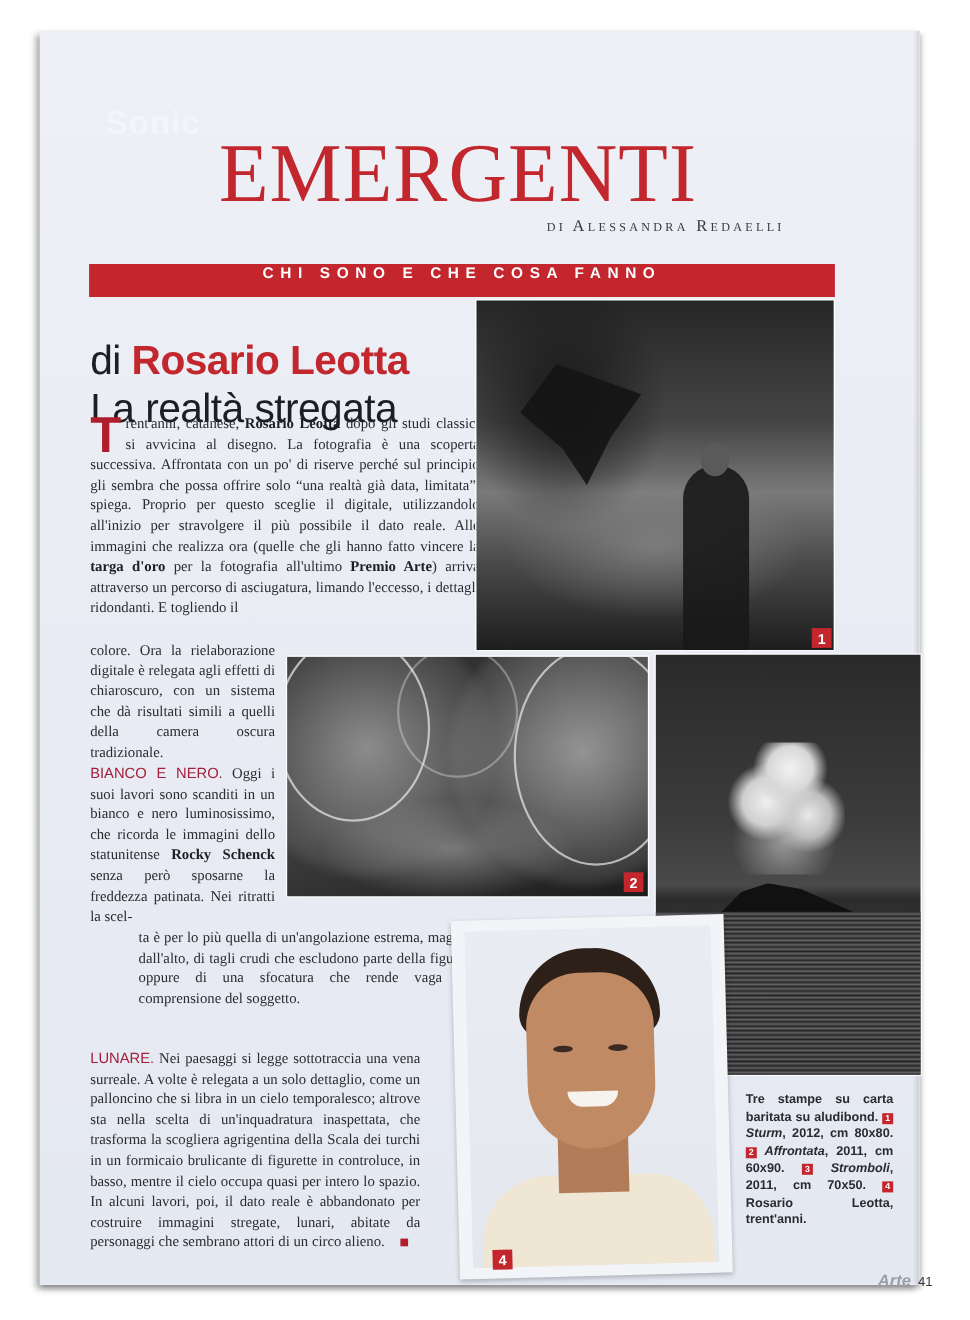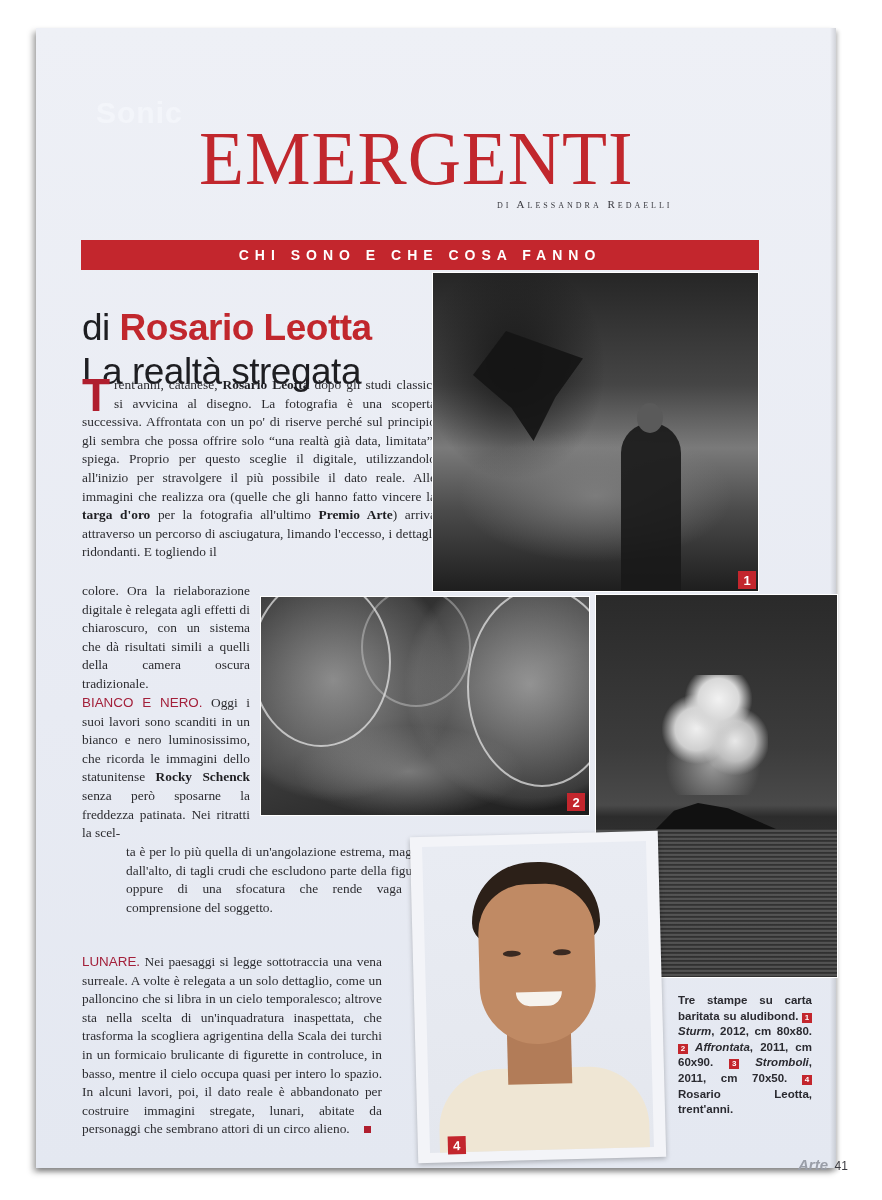--- a/index.html
+++ b/index.html
@@ -20,26 +20,26 @@
     font-weight: bold; font-size: 30px; color: #f4f6fb; opacity: 0.9; letter-spacing: 1px;
   }
 
   .section-title {
     position: absolute; left: 163px; top: 92px; font-family: "Liberation Serif", serif;
     font-size: 76px; color: #c1272d; letter-spacing: 1px; line-height: 1; white-space: nowrap;
     transform: scaleX(0.97); transform-origin: left top;
   }
   .byline {
     position: absolute; left: 461px; top: 170px; font-family: "Liberation Serif", serif;
-    font-size: 11px; letter-spacing: 3px; color: #3a3a40; font-variant: small-caps; white-space: nowrap;
+    font-size: 15px; letter-spacing: 3px; color: #3a3a40; font-variant: small-caps; white-space: nowrap;
   }
 
   .banner {
     position: absolute; left: 45px; top: 212px; width: 678px; height: 30px;
-    background: #c3262d; display: flex; align-items: center; justify-content: center;
+    background: #c3262d; display: flex; align-items: flex-start; justify-content: center;
   }
   .banner span {
     font-family: "Liberation Sans", sans-serif; font-weight: bold; font-size: 14px;
     color: #ffffff; letter-spacing: 6px;
   }
 
   .headline {
     position: absolute; left: 46px; top: 278px; font-family: "Liberation Sans", sans-serif;
     font-size: 37px; line-height: 44px; color: #1e1e22; letter-spacing: -0.5px;
   }

